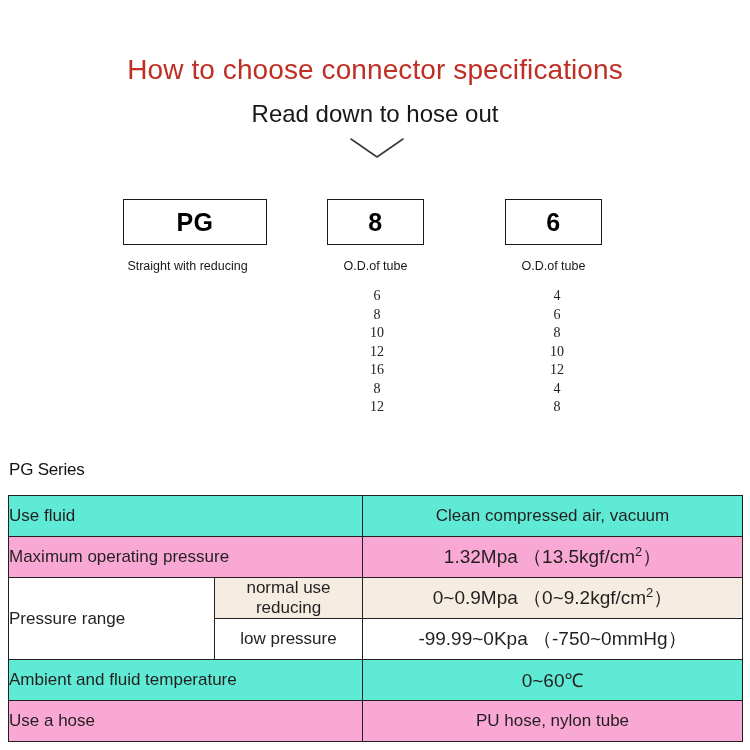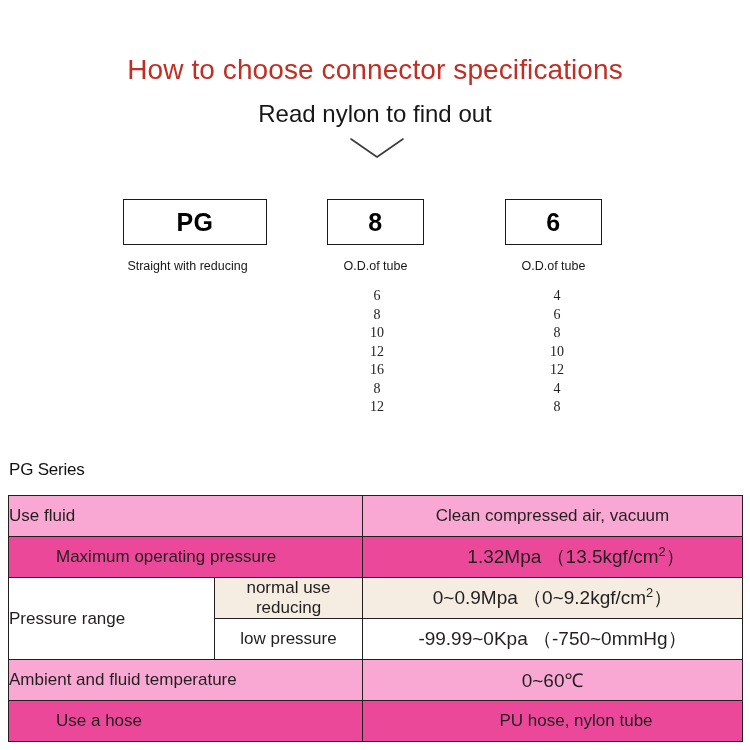--- a/index.html
+++ b/index.html
@@ -136,32 +136,32 @@
   .cell-sub {
     text-align: center;
     font-size: 12.5px;
     color: #2b2b2b;
   }
   .cell-value {
     text-align: center;
     font-size: 17px;
   }
   .cell-value.small { font-size: 19px; }
-  .row-beige td { background: #f9a8d4; }
-  .row-white td { background: #ec4899; padding-left: 47px; }
+  .row-beige td { background: #5eead4; }
+  .row-white td { background: #f9a8d4; }
   td.bg-beige { background: #f5ece2 !important; }
   td.bg-white { background: #ffffff !important; }
   .cell-label-tall { height: 80px; }
   sup { font-size: 0.68em; vertical-align: super; line-height: 0; }
 </style>
 </head>
 <body>
 
 <div class="main-title">How to choose connector specifications</div>
-<div class="sub-title">Read nylon to find out</div>
+<div class="sub-title">Read down to hose out</div>
 
 <div class="chevron-wrap">
   <svg width="56" height="26" viewBox="0 0 56 26" xmlns="http://www.w3.org/2000/svg">
     <polyline points="2,3 28,21 54,3" fill="none" stroke="#3a3a3a" stroke-width="1.6" stroke-linecap="round" stroke-linejoin="round"></polyline>
   </svg>
 </div>
 
 <div class="code-box box-1">PG</div>
 <div class="code-box box-2">8</div>
 <div class="code-box box-3">6</div>

